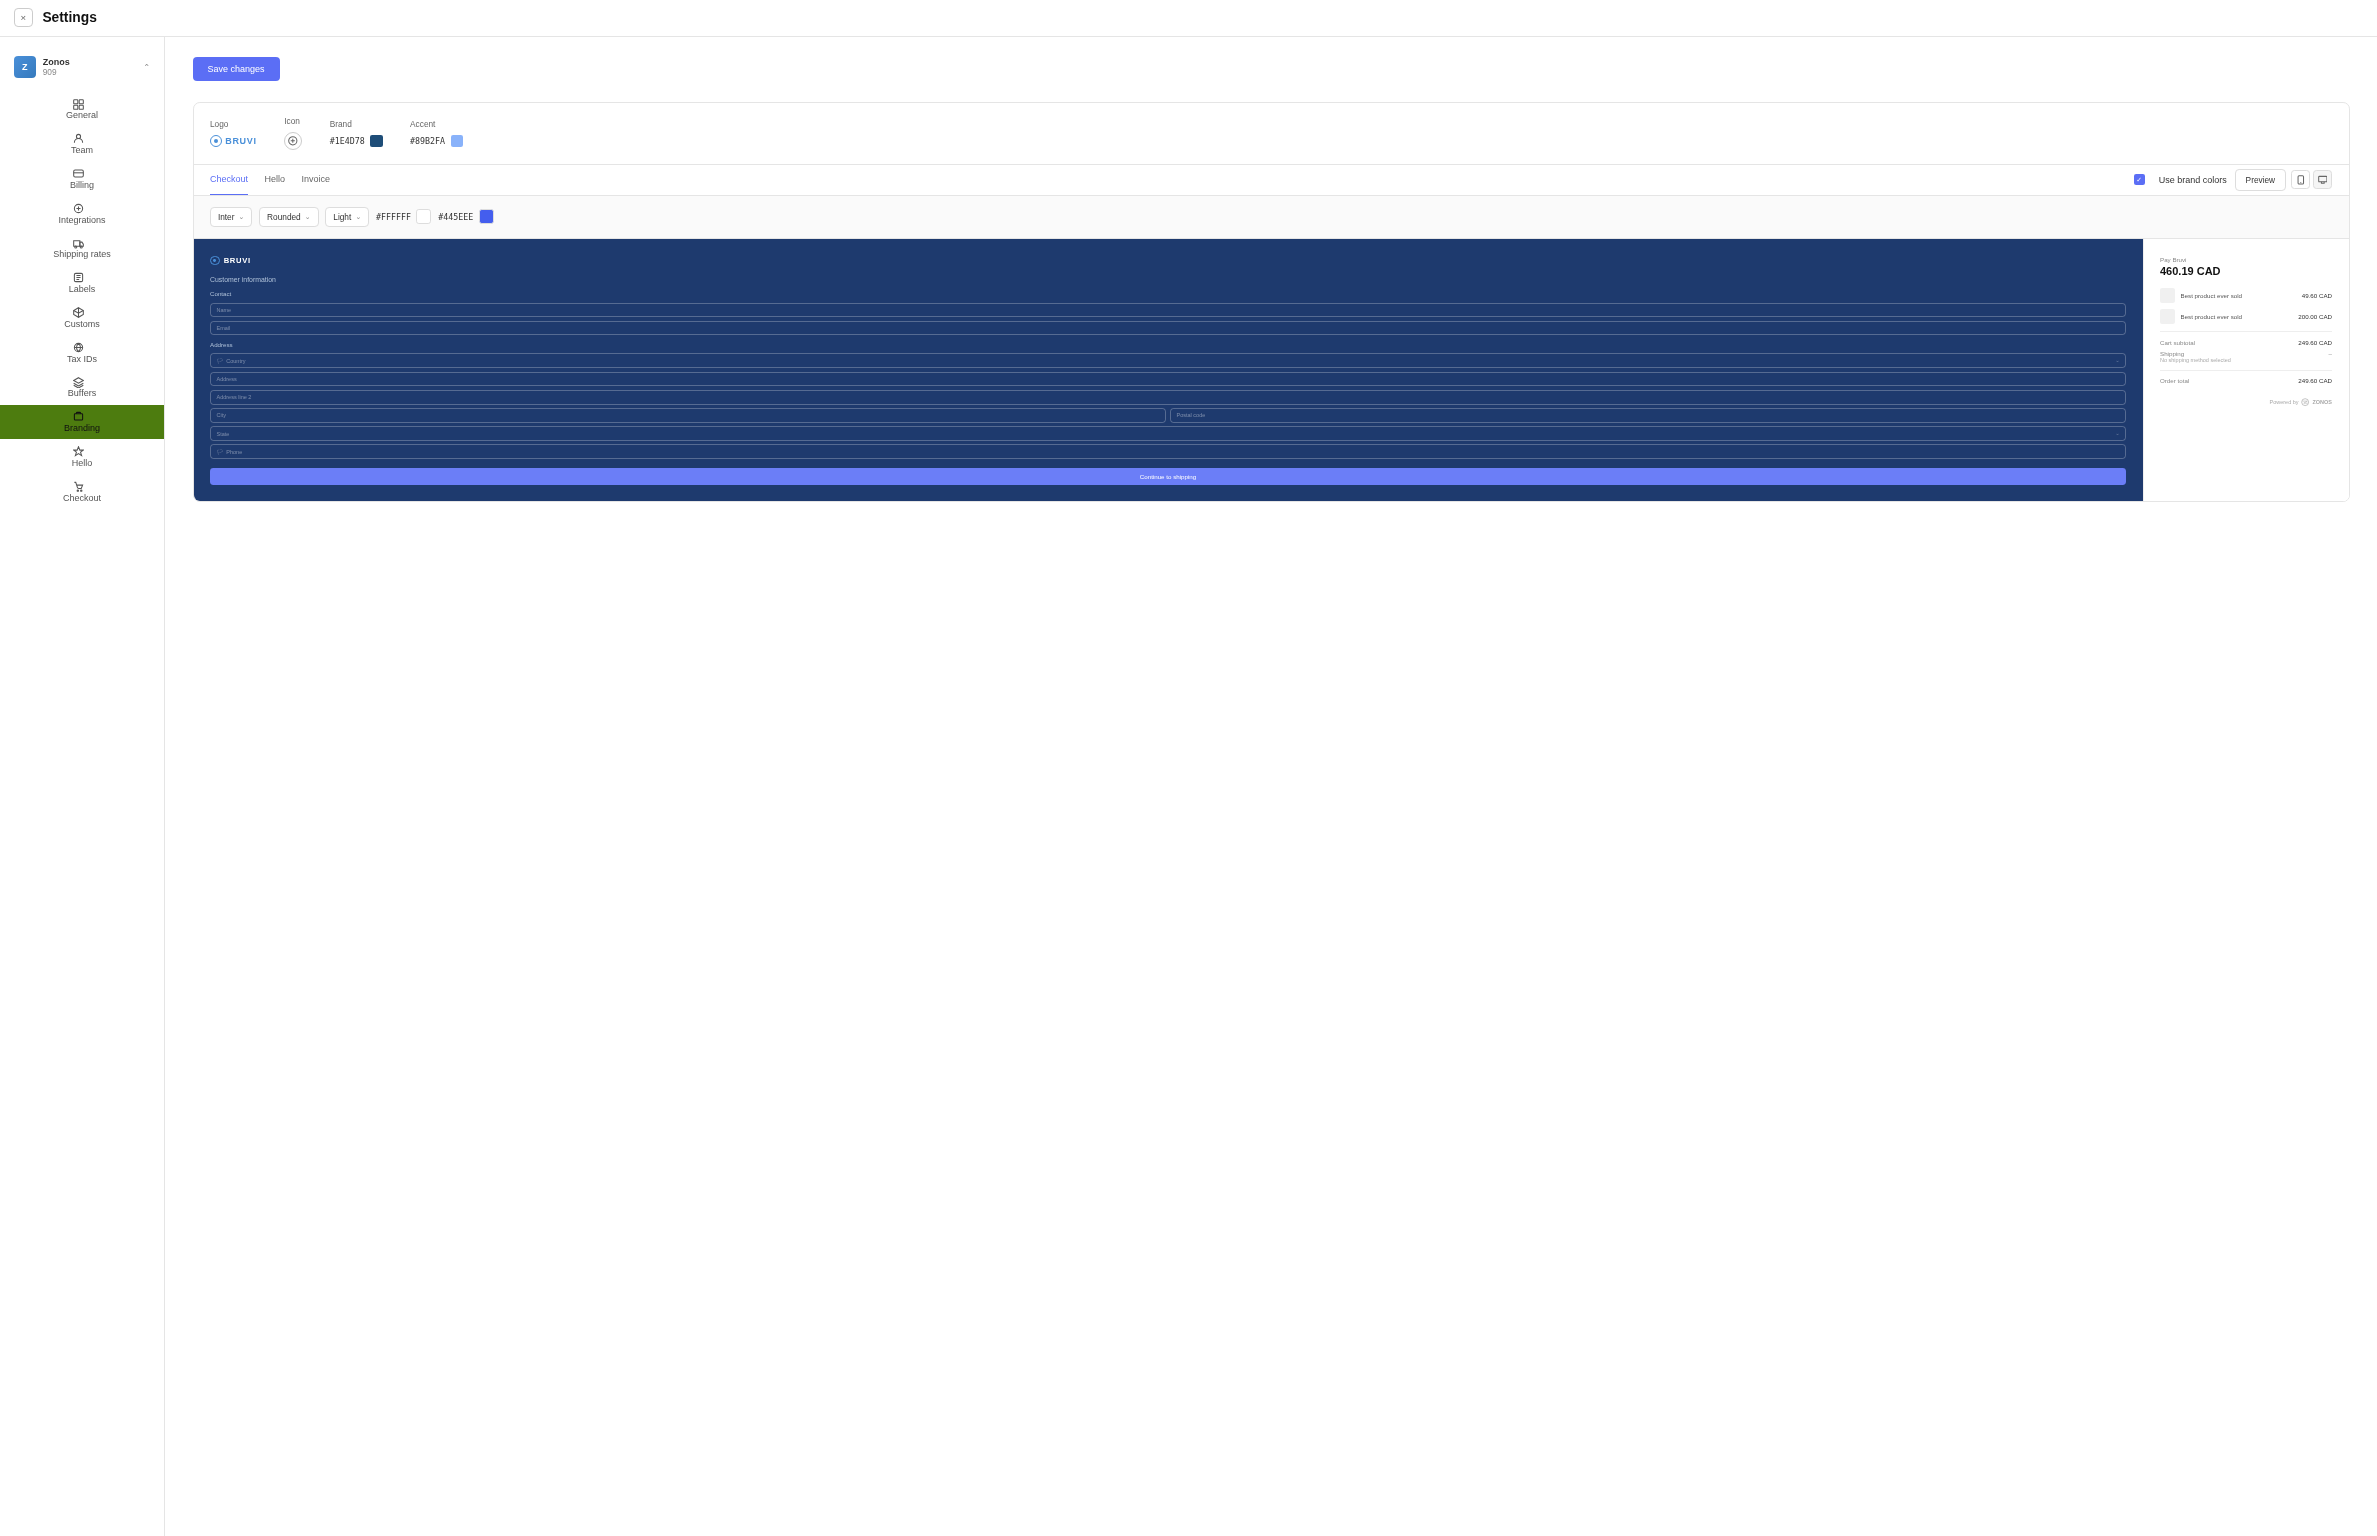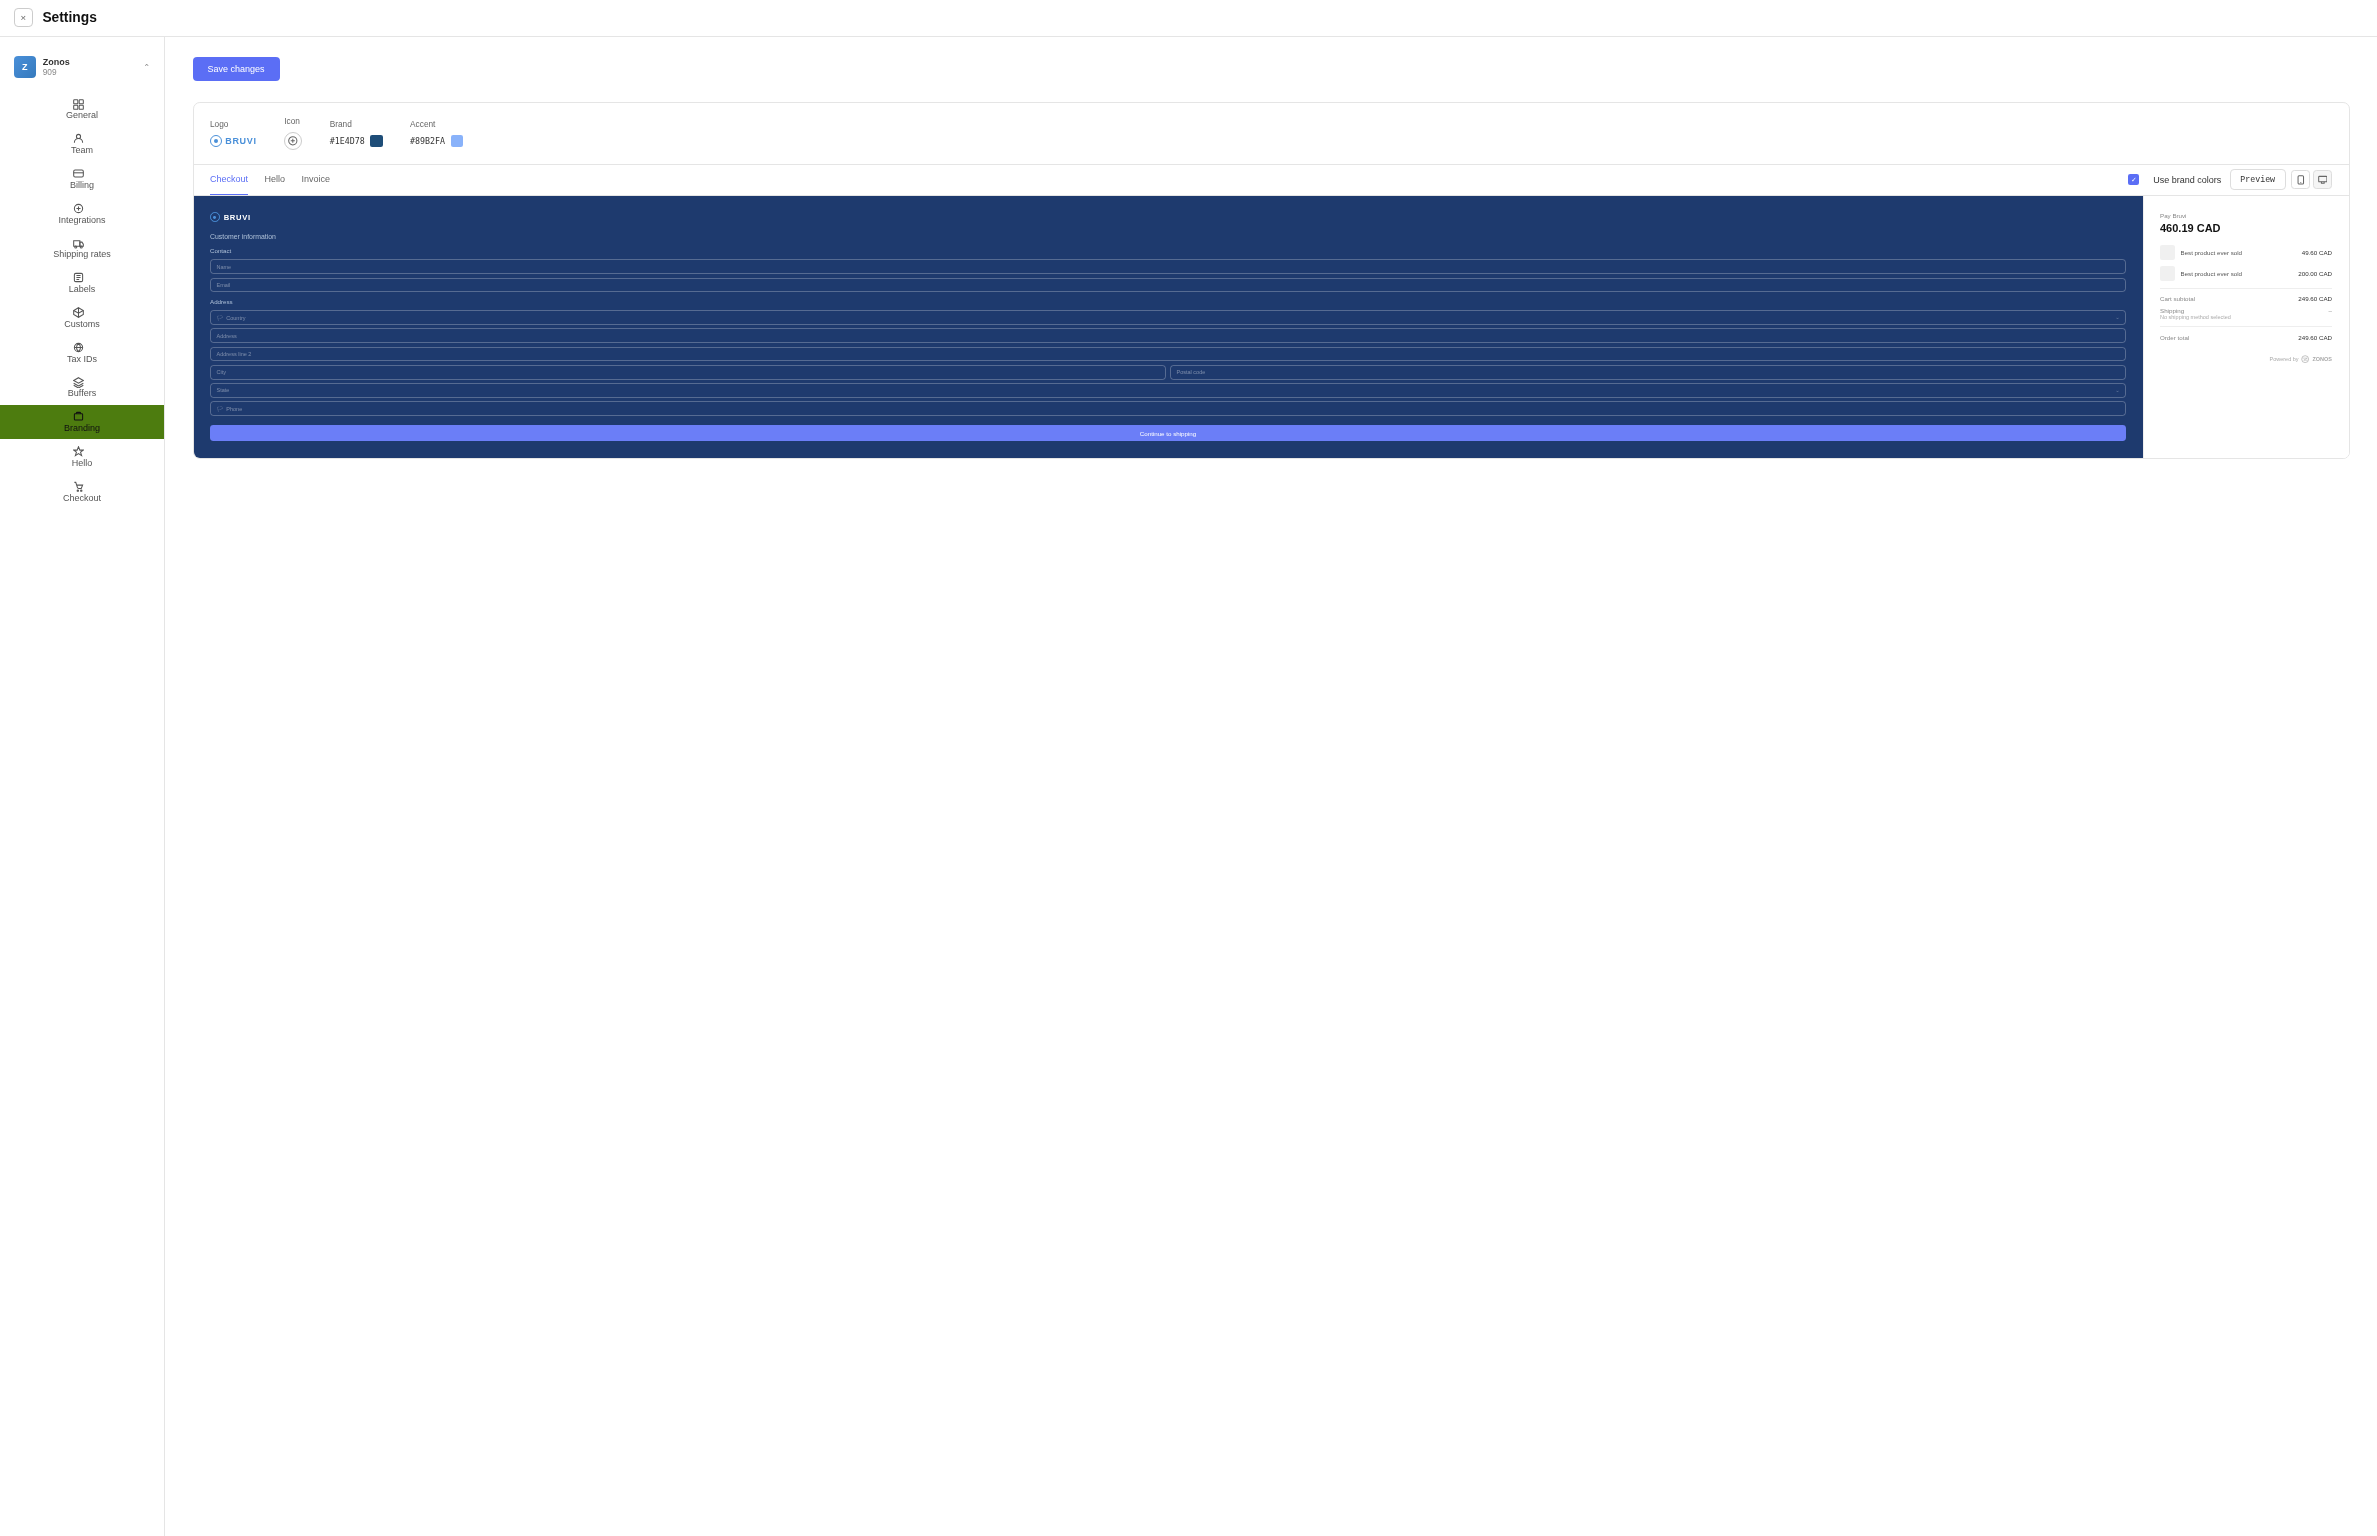--- a/index.html
+++ b/index.html
@@ -50,21 +50,21 @@
     .color-box { width: 12.4px; height: 12.4px; border-radius: 2.1px; }
     
     
     .tabs-row { display: flex; align-items: center; padding: 0 16.5px; border-bottom: 0.7px solid #e5e5e5; }
     .tab { padding: 9.6px 0; margin-right: 16.5px; font-size: 9px; color: #666; cursor: pointer; border-bottom: 1.4px solid transparent; }
     .tab.active { color: #5b6ef5; border-bottom-color: #5b6ef5; font-weight: 500; }
     .tabs-spacer { flex: 1; }
     .use-brand-row { display: flex; align-items: center; gap: 14px; font-size: 9px; color: #333; }
     .checkbox { width: 11px; height: 11px; background: #5b6ef5; border-radius: 2.1px; display: flex; align-items: center; justify-content: center; }
     .checkmark { color: #fff; font-size: 6.9px; }
-    .preview-btn { background: #fff; border: 0.7px solid #ddd; padding: 4.8px 9.6px; border-radius: 4.1px; font-size: 8.3px; cursor: pointer; color: #333; margin-left: 8.3px; font-family: Liberation Mono, monospace; }
+    .preview-btn { background: #fff; border: 0.7px solid #ddd; padding: 4.8px 9.6px; border-radius: 4.1px; font-size: 8.3px; cursor: pointer; color: #333; margin-left: 8.3px; }
     .device-icons { display: flex; gap: 2.8px; margin-left: 5.5px; }
     .device-icon { width: 19px; height: 19px; border: 0.7px solid #ddd; border-radius: 3.4px; display: flex; align-items: center; justify-content: center; color: #666; cursor: pointer; font-size: 9.6px; }
     .device-icon.active { background: #f5f5f5; }
     
     
     .controls-row { display: flex; align-items: center; gap: 6.9px; padding: 11px 16.5px; border-bottom: 0.7px solid #e5e5e5; background: #fafafa; }
     .select-control { display: flex; align-items: center; gap: 4.1px; border: 0.7px solid #ddd; border-radius: 4.1px; padding: 4.1px 6.9px; background: #fff; font-size: 8.3px; cursor: pointer; color: #333; }
     .select-arrow { font-size: 6.9px; color: #888; }
     .color-preview-box { width: 15px; height: 15px; border: 0.7px solid #ddd; border-radius: 2.8px; }
     .color-preview-white { background: #FFFFFF; }
@@ -303,20 +303,42 @@
             </div>
             <div class="device-icon active">
               <svg width="9.6" height="9.6" viewBox="0 0 14 14" fill="none" stroke="currentColor" stroke-width="1.5">
                 <rect x="1" y="2" width="12" height="8" rx="1"></rect>
                   <path d="M5 10v2h4v-2"></path>
               </svg>
             </div>
           </div>
         </div>
 
+        <div class="controls-row">
+          <div class="select-control">
+            <span>Inter</span>
+            <span class="select-arrow">⌄</span>
+          </div>
+          <div class="select-control">
+            <span>Rounded</span>
+            <span class="select-arrow">⌄</span>
+          </div>
+          <div class="select-control">
+            <span>Light</span>
+            <span class="select-arrow">⌄</span>
+          </div>
+          <div class="color-swatch-row">
+            <span class="color-hex">#FFFFFF</span>
+            <div class="color-preview-box color-preview-white" style="border:0.7px solid #ddd;"></div>
+          </div>
+          <div class="color-swatch-row">
+            <span class="color-hex">#445EEE</span>
+            <div class="color-preview-box color-preview-blue"></div>
+          </div>
+        </div>
 
         <div class="checkout-preview-area">
 
           <div class="checkout-left">
             <div class="bruvi-logo">
               <div class="bruvi-circle">
                   <div class="bruvi-dot"></div>
                 </div>
               <span class="bruvi-text">BRUVI</span>
             </div>

